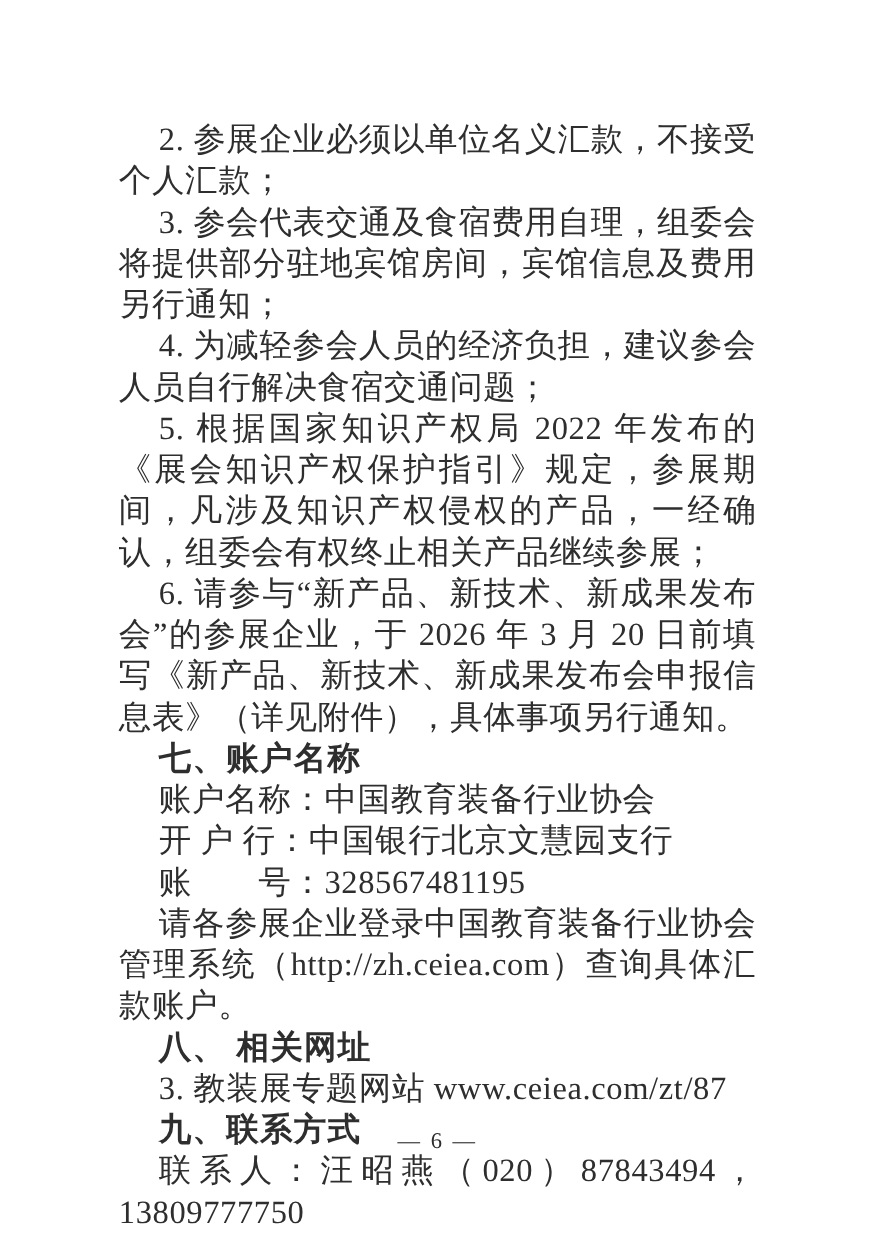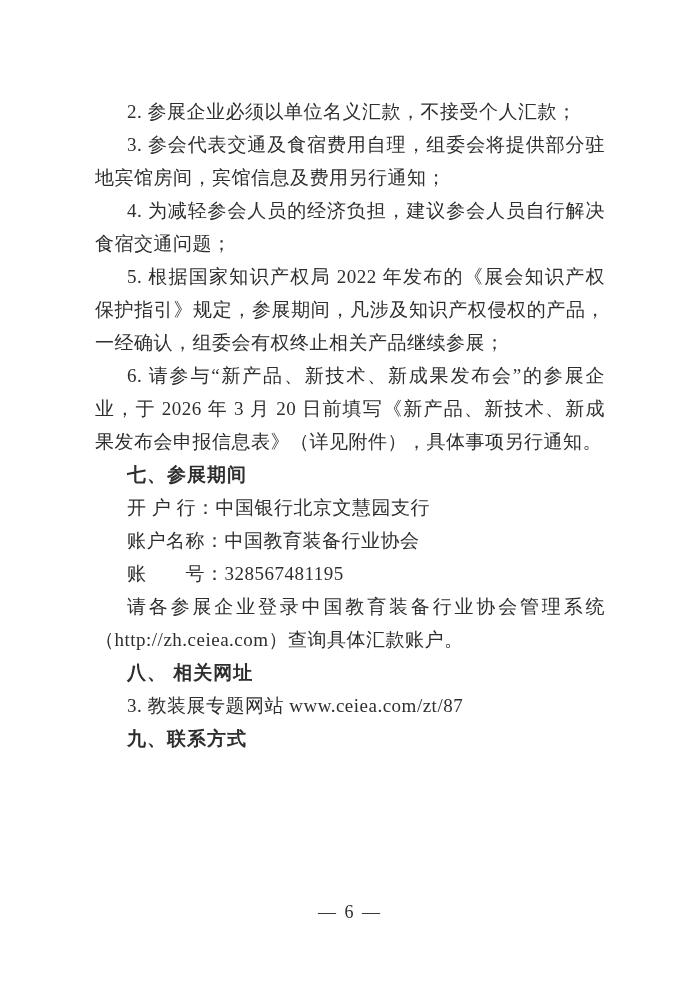--- a/index.html
+++ b/index.html
@@ -16,21 +16,21 @@
   }
   .content {
     position: absolute;
     left: 95px;
     top: 95px;
     width: 510px;
   }
   .content p {
     margin: 0;
     padding: 0;
-    font-size: 19px;
+    font-size: 26px;
     line-height: 33px;
     letter-spacing: 0.5px;
     text-indent: 32px;
     text-align: justify;
     color: #2e2e2e;
     font-family: "Liberation Serif", "DejaVu Serif", serif;
   }
   .content p.heading {
     font-family: "Liberation Sans", "DejaVu Sans", sans-serif;
     font-weight: 700;
@@ -52,23 +52,24 @@
 </head>
 <body>
 
 <div class="page">
   <div class="content">
       <p class="body">2. 参展企业必须以单位名义汇款，不接受个人汇款；</p>
       <p class="body">3. 参会代表交通及食宿费用自理，组委会将提供部分驻地宾馆房间，宾馆信息及费用另行通知；</p>
       <p class="body">4. 为减轻参会人员的经济负担，建议参会人员自行解决食宿交通问题；</p>
       <p class="body">5. 根据国家知识产权局 2022 年发布的《展会知识产权保护指引》规定，参展期间，凡涉及知识产权侵权的产品，一经确认，组委会有权终止相关产品继续参展；</p>
       <p class="body">6. 请参与“新产品、新技术、新成果发布会”的参展企业，于 2026 年 3 月 20 日前填写《新产品、新技术、新成果发布会申报信息表》（详见附件），具体事项另行通知。</p>
-      <p class="heading">七、参展期间</p>
+      <p class="heading">七、账户名称</p>
+      <p class="body">账户名称：中国教育装备行业协会</p>
       <p class="body">开 户 行：中国银行北京文慧园支行</p>
-      <p class="body">账户名称：中国教育装备行业协会</p>
       <p class="body">账　　号：328567481195</p>
       <p class="body">请各参展企业登录中国教育装备行业协会管理系统（http://zh.ceiea.com）查询具体汇款账户。</p>
       <p class="heading">八、 相关网址</p>
       <p class="body">3. 教装展专题网站 www.ceiea.com/zt/87</p>
       <p class="heading">九、联系方式</p>
+      <p class="body">联系人：汪昭燕（020）87843494，13809777750</p>
     </div>
   <div class="page-number">— 6 —</div>
 </div>
 
 </body></html>

